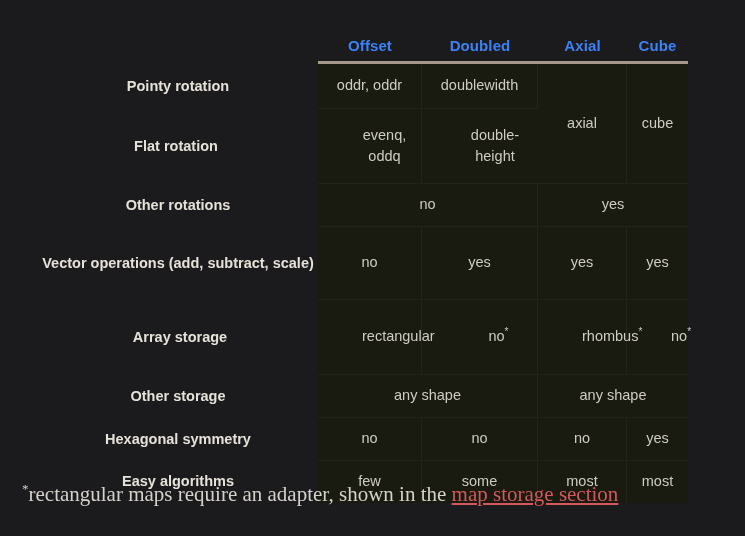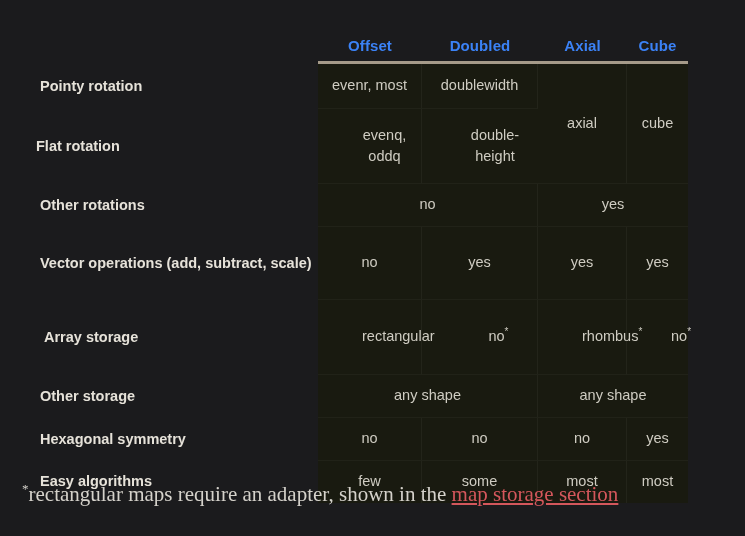--- a/index.html
+++ b/index.html
@@ -58,21 +58,21 @@
     background: transparent;
     border: none;
     padding: 0;
   }
 
   table.compare th.rowhead {
     background: transparent;
     color: #e6e2d9;
     font-weight: bold;
     font-size: 14.5px;
-    text-align: left;
+    text-align: center;
     vertical-align: middle;
     padding: 6px 2px 6px 40px;
     line-height: 1.45;
     border: none;
   }
 
   table.compare td.cell {
     background: #191a10;
     color: #cfccc2;
     font-size: 14.5px;
@@ -151,21 +151,21 @@
           <th class="colhead">Offset</th>
           <th class="colhead">Doubled</th>
           <th class="colhead">Axial</th>
           <th class="colhead">Cube</th>
         </tr>
       </thead>
       <tbody>
 
         <tr class="r-pointy">
           <th class="rowhead">Pointy rotation</th>
-          <td class="cell">evenr, most</td>
+          <td class="cell">oddr, oddr</td>
           <td class="cell">doublewidth</td>
           <td class="cell" rowspan="2">axial</td>
           <td class="cell" rowspan="2">cube</td>
         </tr>
 
         <tr class="r-flat">
           <th class="rowhead">Flat rotation</th>
           <td class="cell">evenq, oddq</td>
           <td class="cell">double-height</td>
         </tr>

